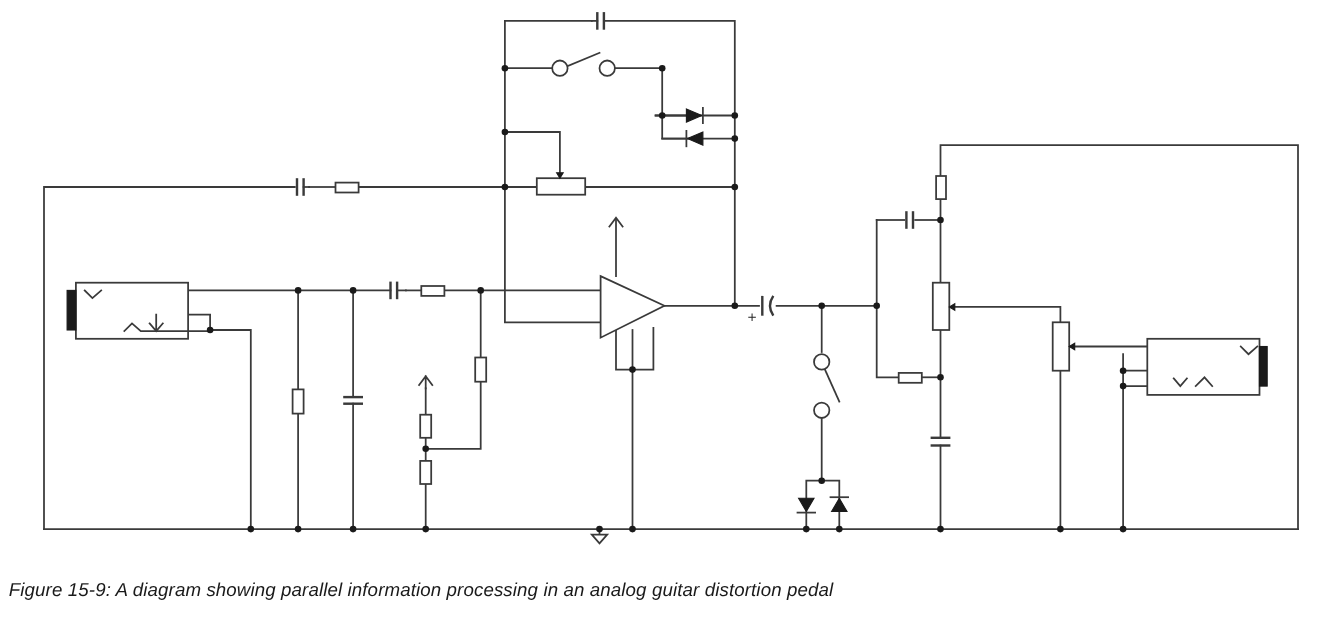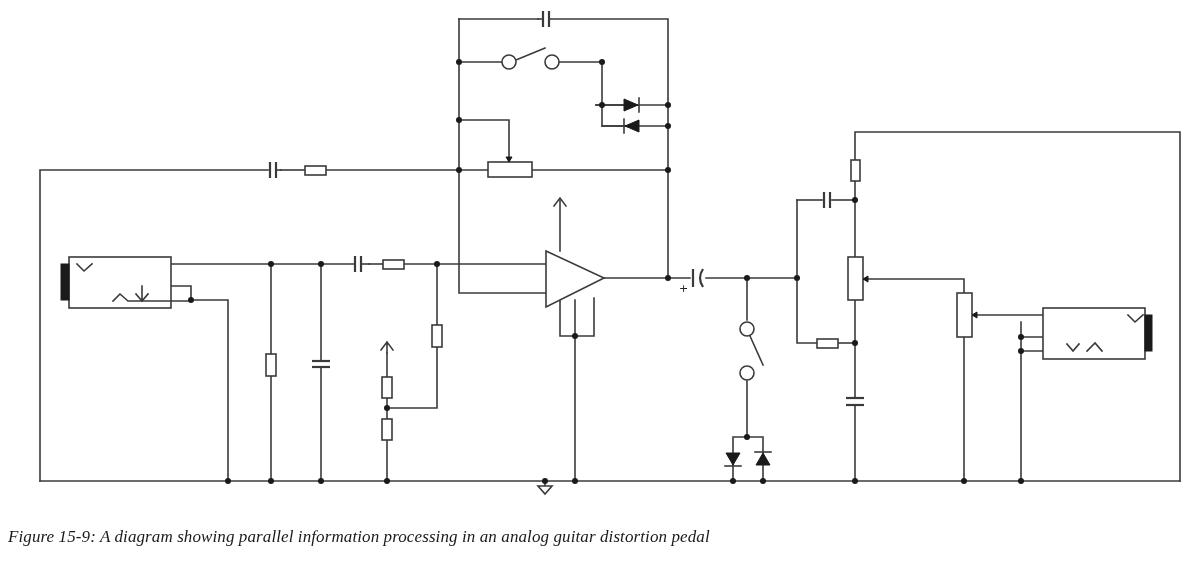--- a/index.html
+++ b/index.html
@@ -6,21 +6,21 @@
   body { width: 1198px; height: 565px; position: relative; overflow: hidden; }
   #schematic { position: absolute; left: 0; top: 0; width: 1198px; height: 510px; }
   .w { stroke: #3a3a3a; stroke-width: 1.6; fill: none; stroke-linecap: square; }
   .c { stroke: #3a3a3a; stroke-width: 1.6; fill: #ffffff; }
   .dot { fill: #1a1a1a; }
   .fill { fill: #1a1a1a; stroke: #1a1a1a; stroke-width: 1; }
   .plate { stroke: #3a3a3a; stroke-width: 2.2; fill: none; }
   .lbl { font-family: "DejaVu Sans", sans-serif; font-size: 11px; fill: #222; }
   #caption {
     position: absolute; left: 8px; top: 527px;
-    font-family: Liberation Serif, serif; font-style: italic;
+    font-family: Liberation Sans, sans-serif; font-style: italic;
     font-size: 17px; color: #1a1a1a; letter-spacing: 0.1px; white-space: nowrap;
   }
 </style>
 </head>
 <body>
 
 <svg id="schematic" viewBox="0 0 1198 510" xmlns="http://www.w3.org/2000/svg">
 
   <g>
 

